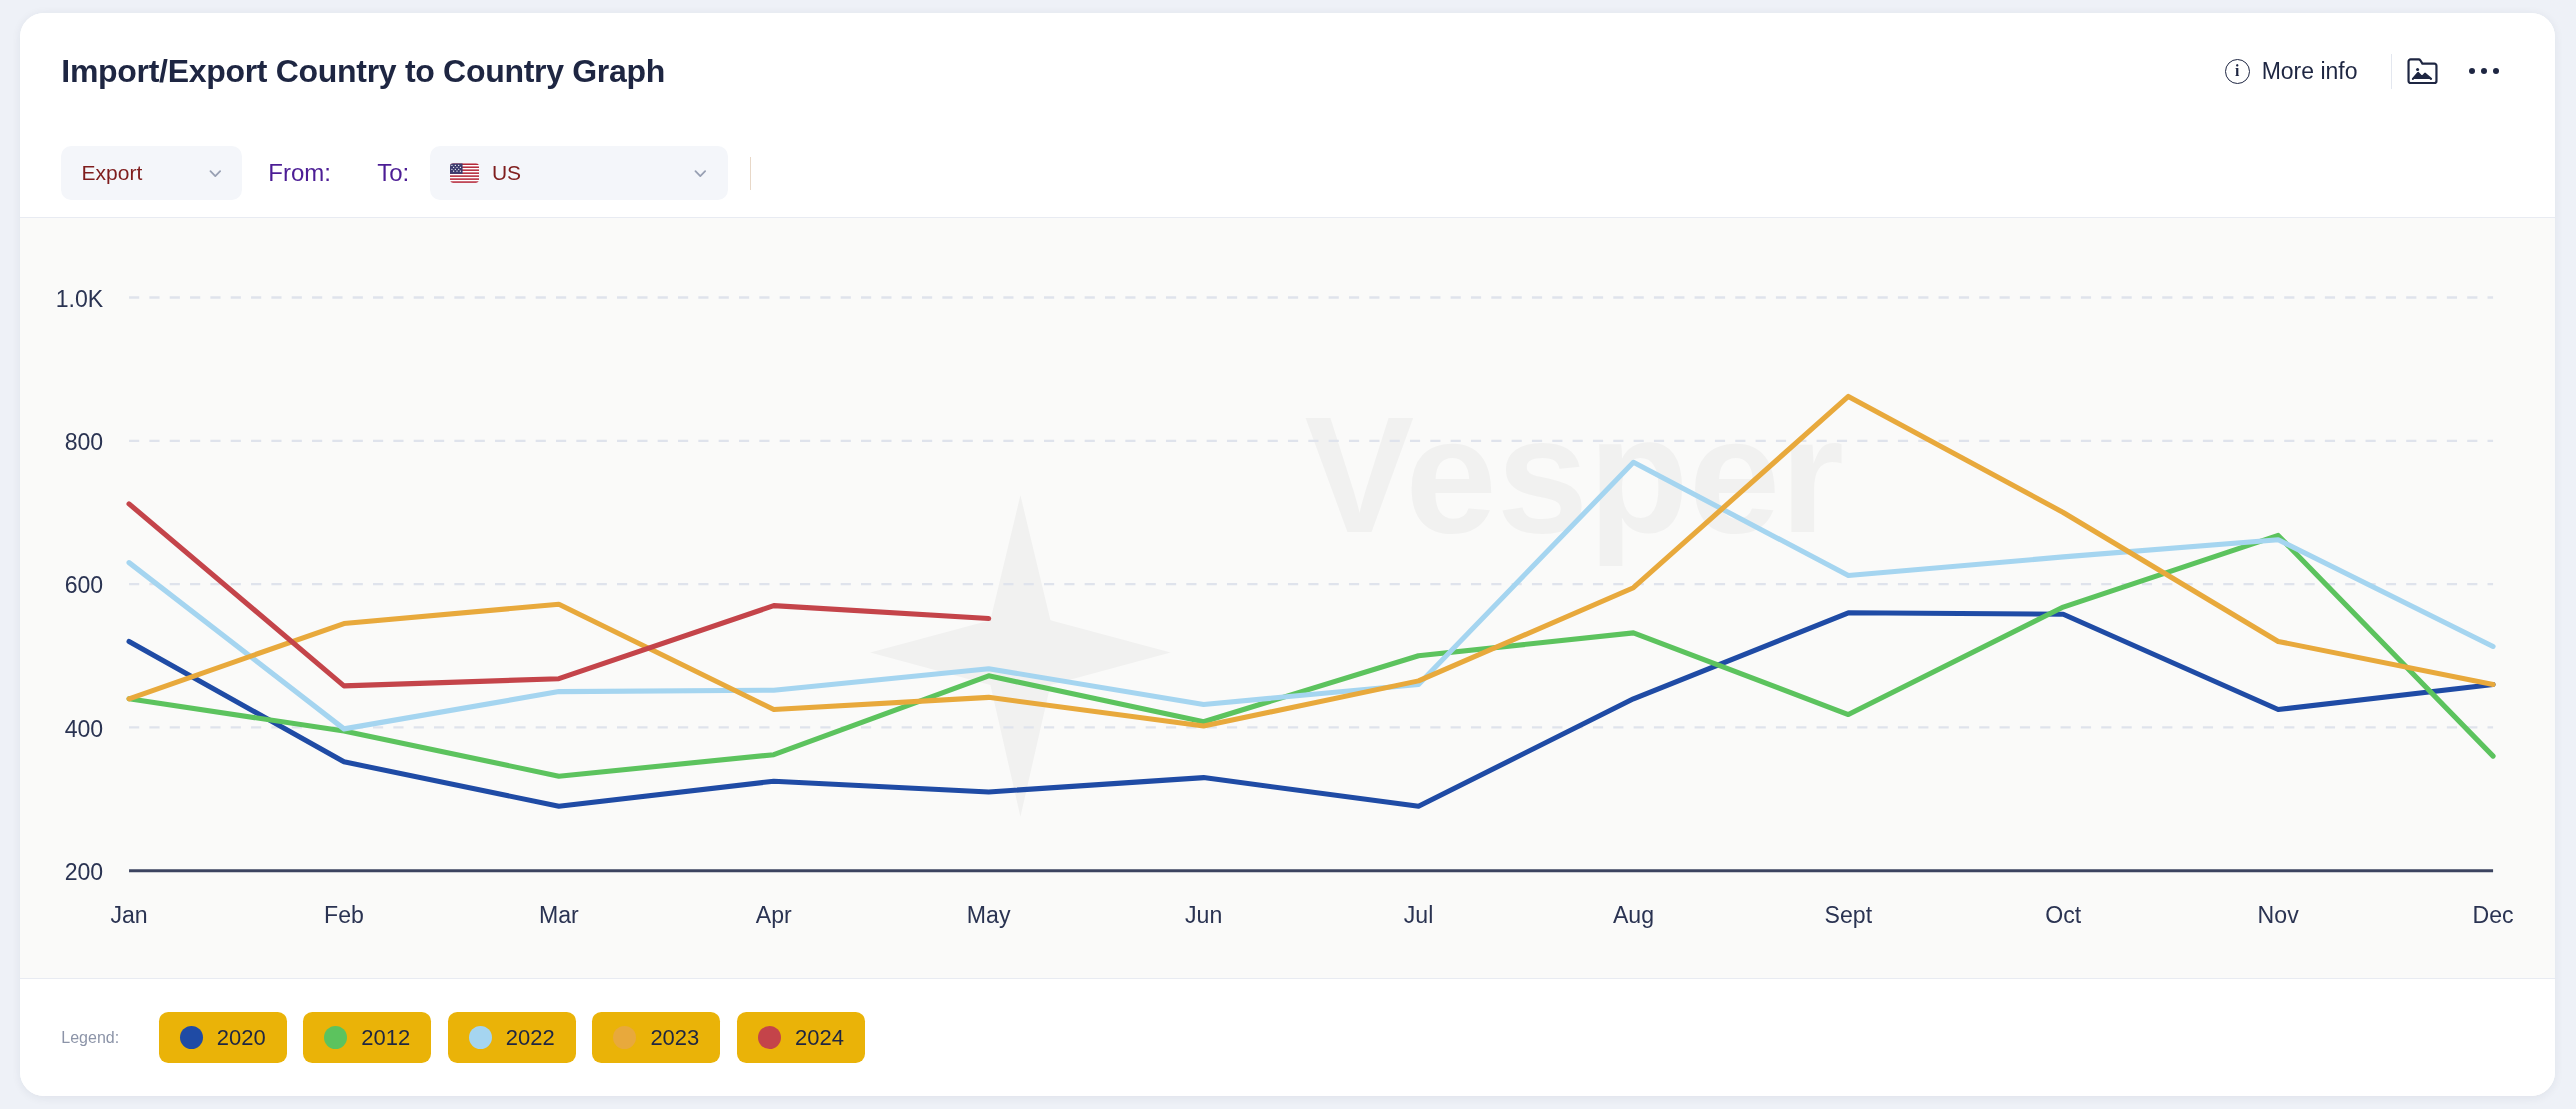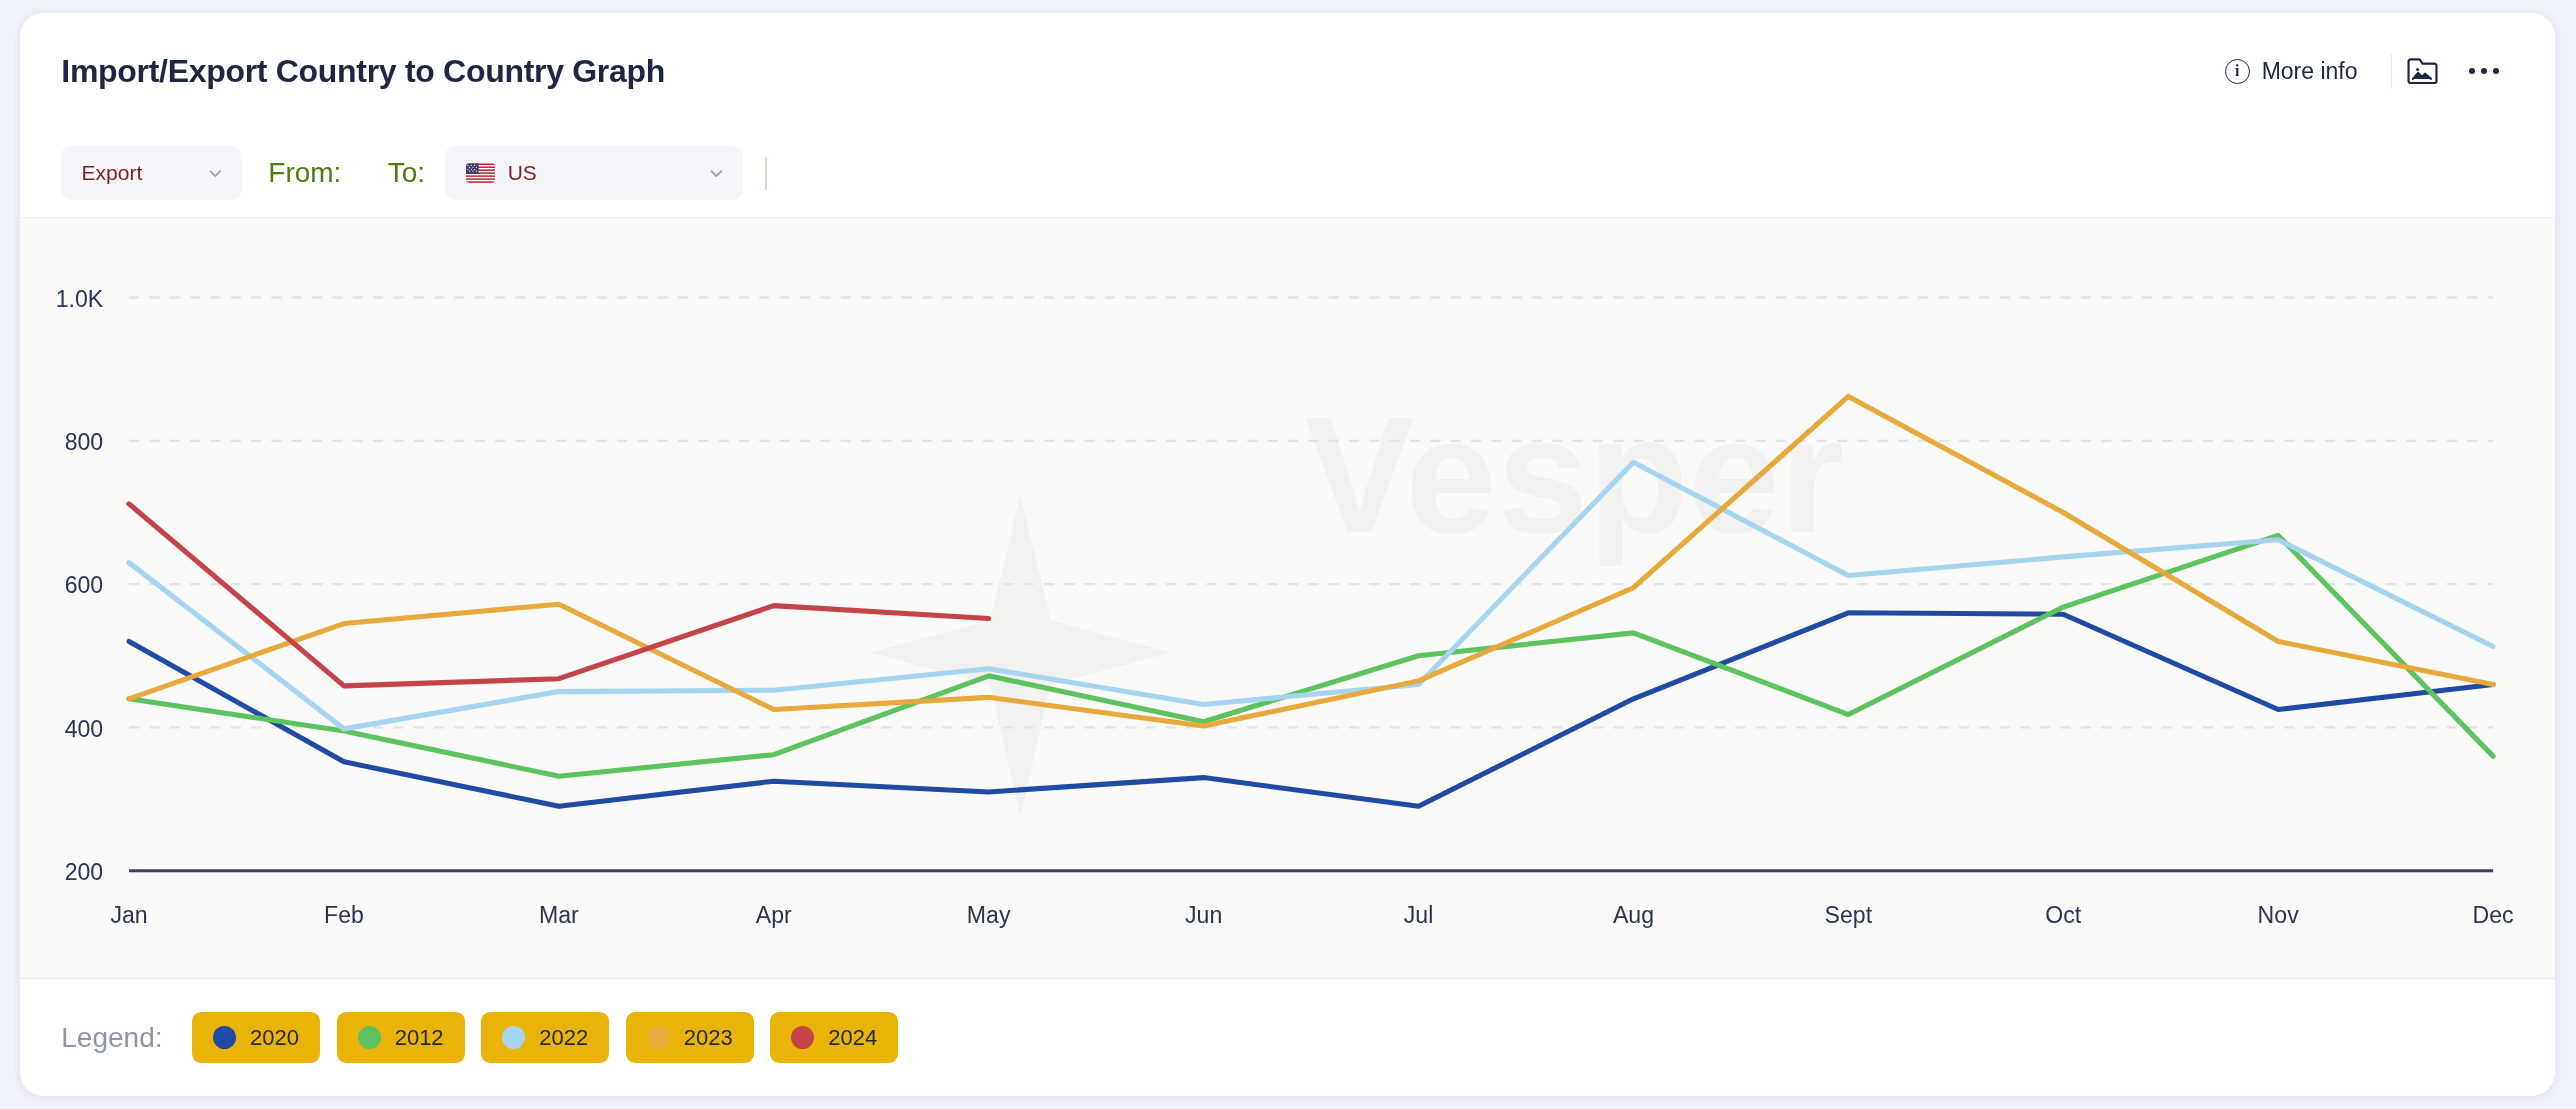--- a/index.html
+++ b/index.html
@@ -97,22 +97,22 @@
     font-size: 21px;
     color: #7f1d1d;
     white-space: nowrap;
   }
   .chev {
     margin-left: auto;
     width: 16.6px; height: 16.6px;
     display: block;
   }
   .flt-label {
-    font-size: 28px;
-    color: #4d7c0f;
+    font-size: 24px;
+    color: #4c1d95;
     white-space: nowrap;
     padding: 0 20.3px 0 26px;
   }
   .sep {
     width: 1.8px; height: 33px;
     background: #E8D8C8;
     margin: 0 22px;
   }
   .flag {
     width: 29px; height: 20.3px;
@@ -132,23 +132,23 @@
   .legend {
     flex: 0 0 118px;
     background: #fff;
     display: flex;
     align-items: center;
     padding: 0 41px;
     gap: 16.6px;
     border-top: 0.9px solid #E8EBF2;
   }
   .legend-title {
-    font-size: 28px;
+    font-size: 16px;
     color: #8C94A8;
-    margin-right: 13px;
+    margin-right: 23px;
   }
   .legend-chip {
     height: 51px;
     background: #eab308;
     border-radius: 9.2px;
     display: flex;
     align-items: center;
     gap: 14px;
     padding: 0 21px;
     cursor: pointer;

